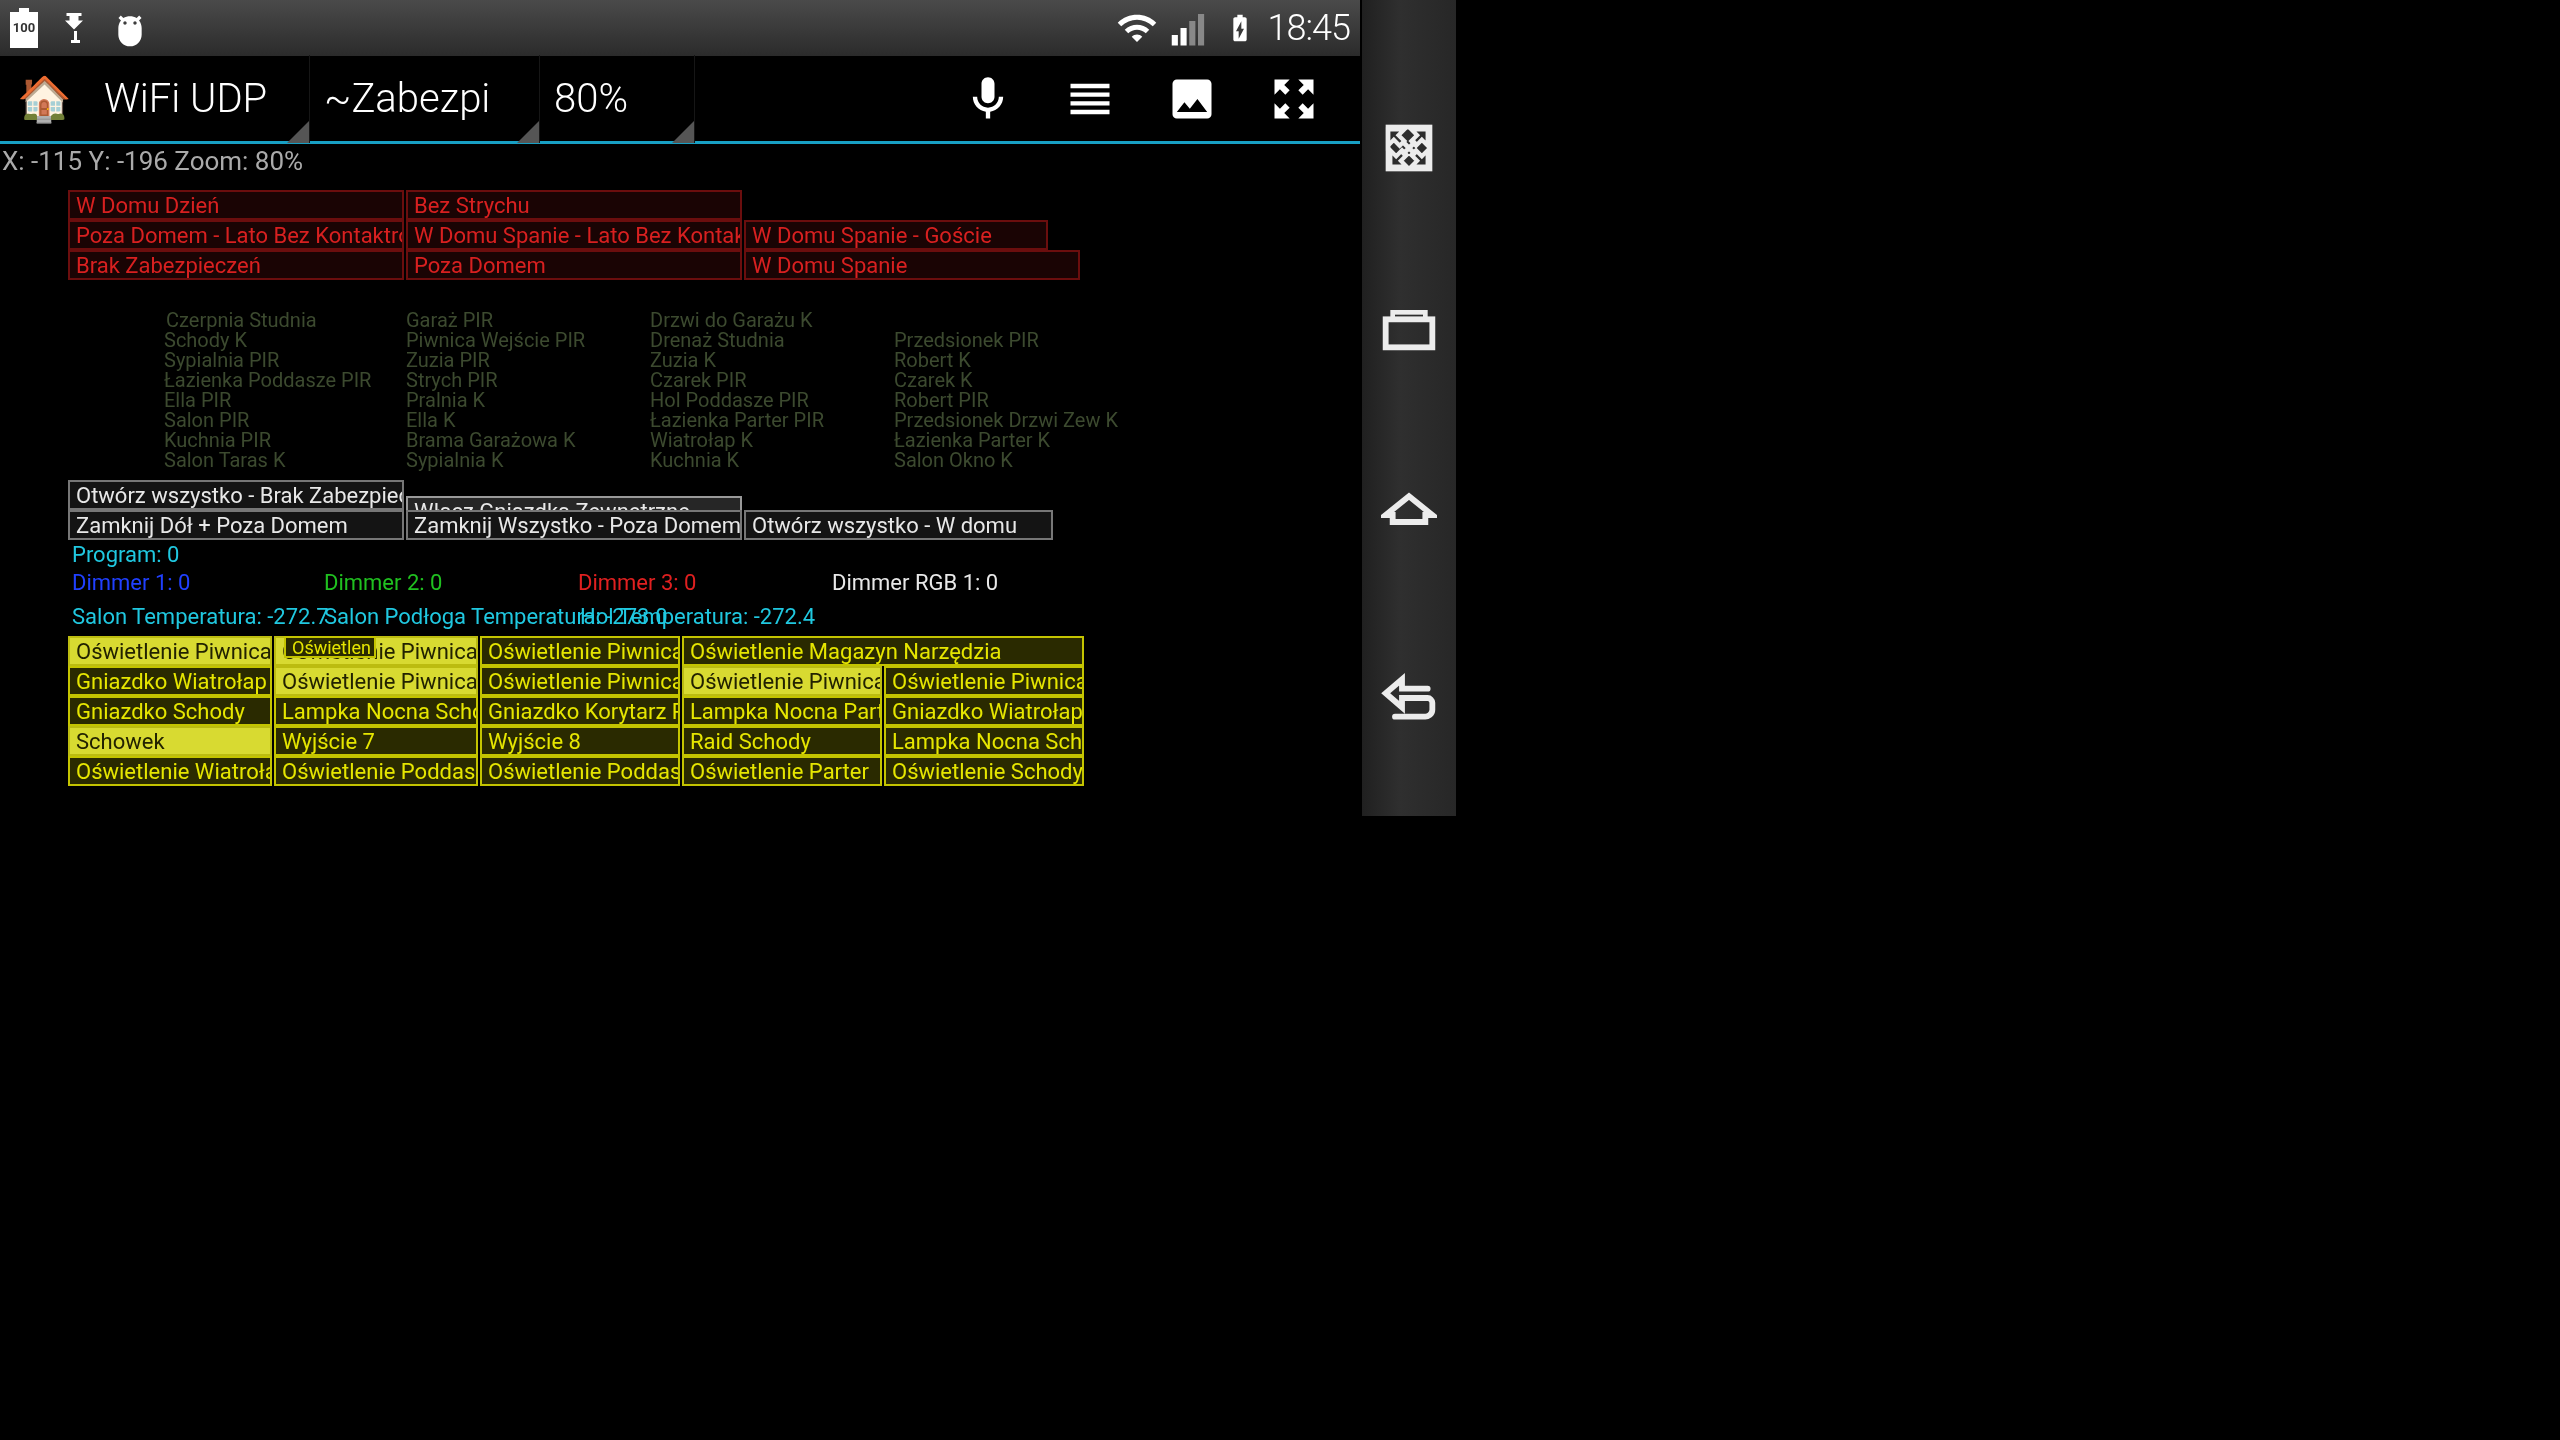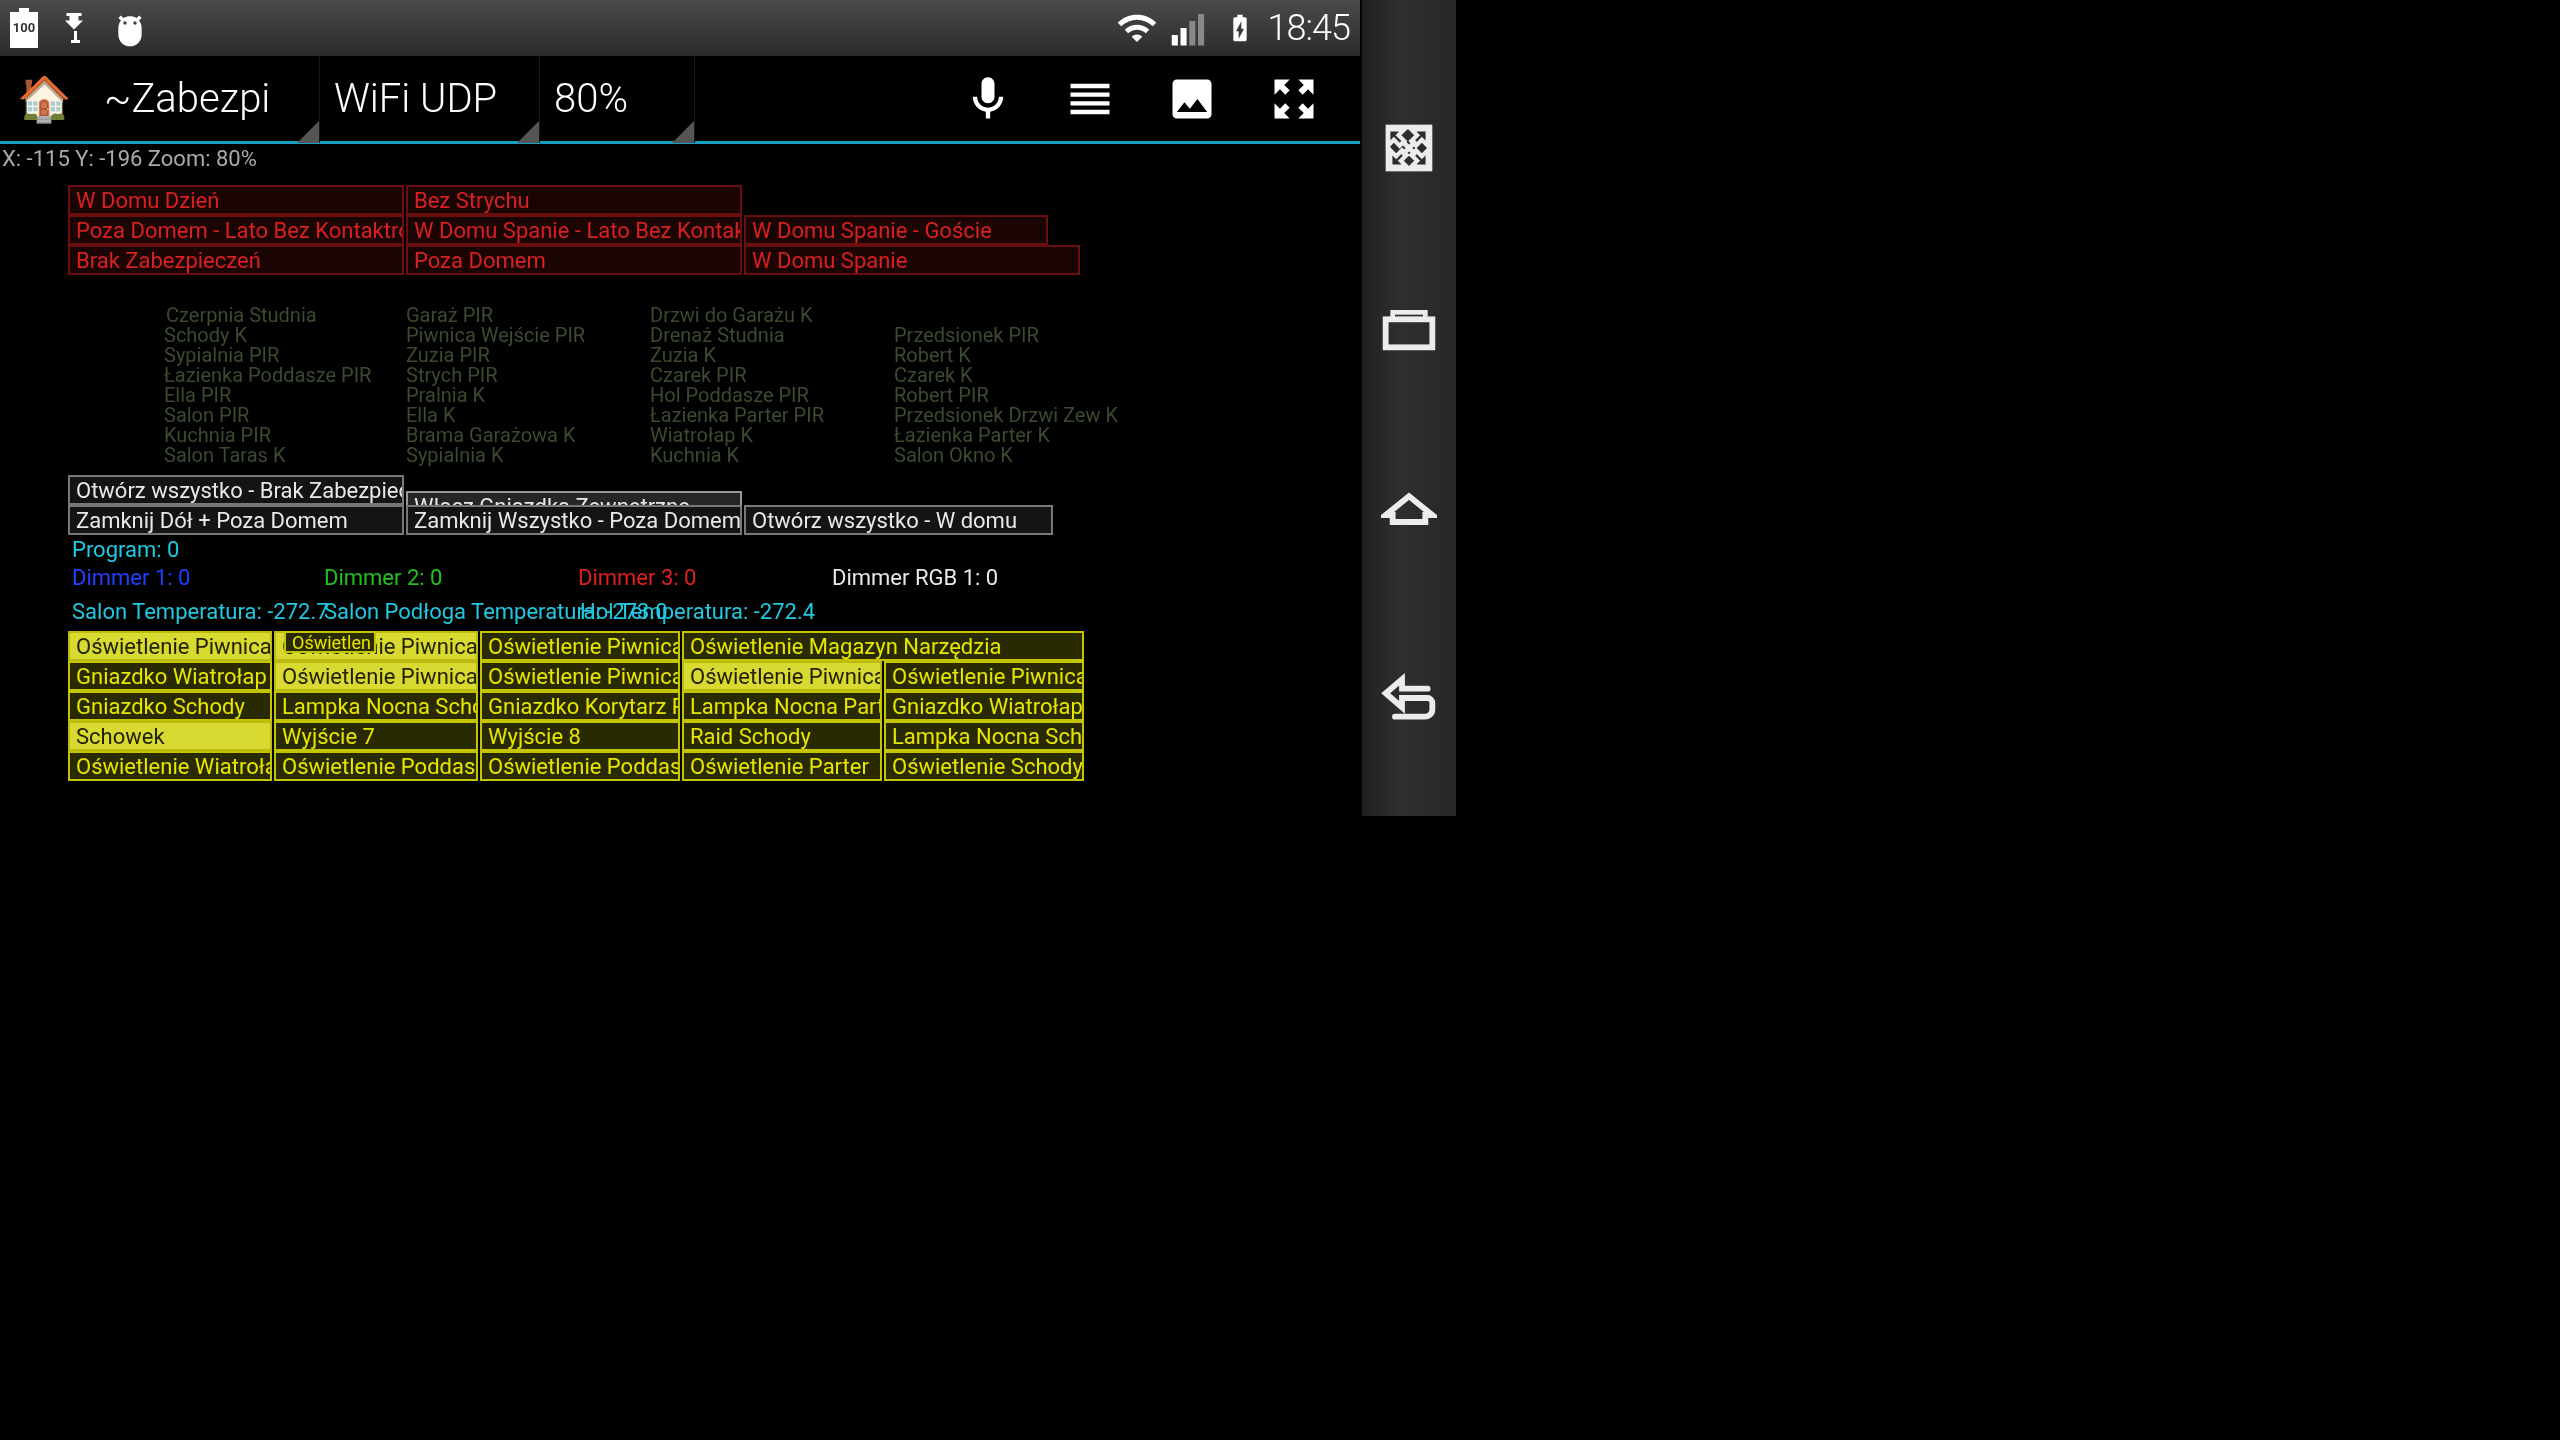--- a/index.html
+++ b/index.html
@@ -76,21 +76,21 @@
     width:0;height:0;
     border-left: 22px solid transparent;
     border-bottom: 22px solid #555;
   }
   .app-bar-spacer { flex:1; }
   .app-bar-icons { display:flex; align-items:center; gap: 50px; padding-right: 40px;}
   .app-bar-icons svg { width:52px; height:52px; fill:#fff; }
   
   .coord-line {
     color:#aaa;
-    font-size: 22px;
+    font-size: 26px;
     padding: 2px 0 0 2px;
   }
   
   .content {
     position: relative;
     flex:1;
     padding: 0 0 0 0;
     overflow:hidden;
   }
   .grid-area {
@@ -175,26 +175,26 @@
           </svg>
         <svg viewBox="0 0 24 24" width="32" height="42" fill="#fff">
             <path d="M15.67 4H14V2h-4v2H8.33C7.6 4 7 4.6 7 5.33v15.33C7 21.4 7.6 22 8.33 22h7.33c.74 0 1.34-.6 1.34-1.33V5.33C17 4.6 16.4 4 15.67 4zM11 20v-5.5H9L13 7v5.5h2L11 20z"></path>
           </svg>
         <div class="clock">18:45</div>
       </div>
     </div>
 
     <div class="app-bar">
       <div class="app-logo">🏠</div>
+      <div class="spinner-cell sp2">
+        <span>WiFi UDP</span>
+          <div class="spinner-tri"></div>
+      </div>
       <div class="spinner-cell sp1">
         <span>~Zabezpi</span>
-          <div class="spinner-tri"></div>
-      </div>
-      <div class="spinner-cell sp2">
-        <span>WiFi UDP</span>
           <div class="spinner-tri"></div>
       </div>
       <div class="spinner-cell sp3">
         <span>80%</span>
           <div class="spinner-tri"></div>
       </div>
       <div class="app-bar-spacer"></div>
       <div class="app-bar-icons">
         <svg viewBox="0 0 24 24">
             <path d="M12 14c1.66 0 3-1.34 3-3V5c0-1.66-1.34-3-3-3S9 3.34 9 5v6c0 1.66 1.34 3 3 3zm5-3c0 2.76-2.24 5-5 5s-5-2.24-5-5H5c0 3.53 2.61 6.43 6 6.92V21h2v-3.08c3.39-.49 6-3.39 6-6.92h-2z"></path>

